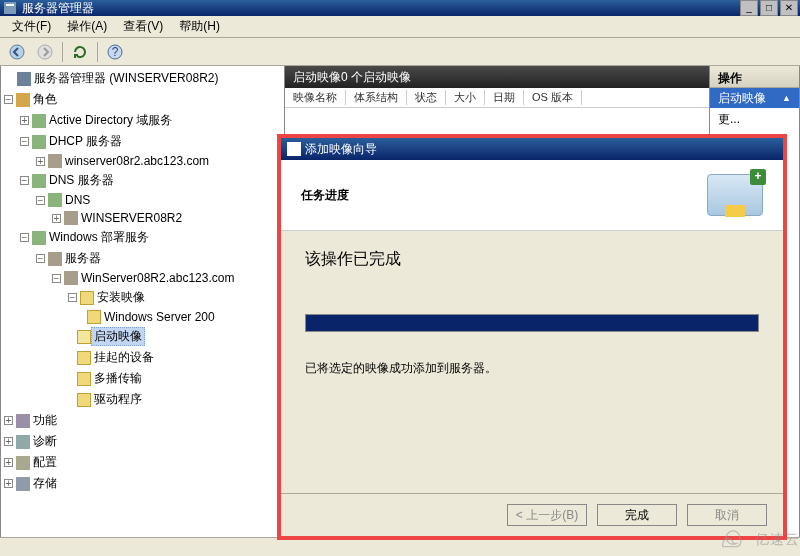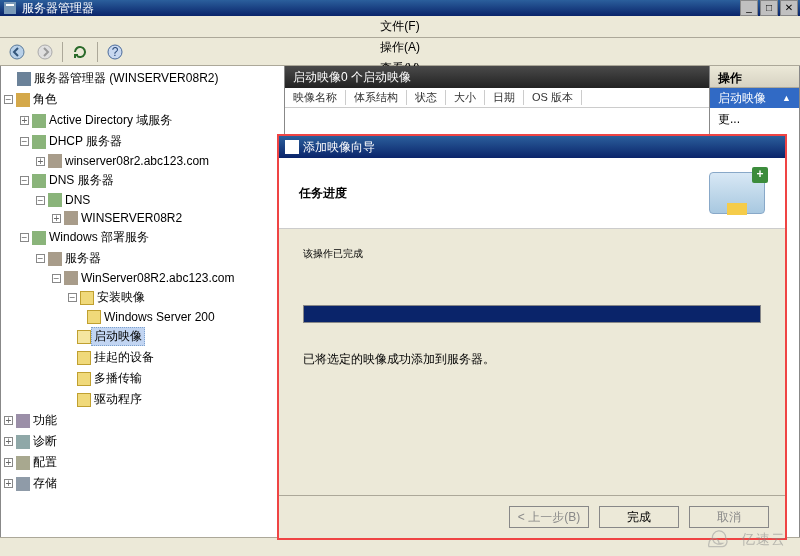--- a/index.html
+++ b/index.html
@@ -4,21 +4,21 @@
   <style>
     * { margin: 0; padding: 0; box-sizing: border-box; font-family: "Microsoft YaHei", "SimSun", Tahoma, sans-serif; font-size: 12px; }
     body { background: #fff; width: 800px; height: 556px; overflow: hidden; position: relative; }
     
     .main-titlebar { background: linear-gradient(#2b5f9c, #0a246a); color: #fff; height: 16px; display: flex; align-items: center; padding: 0 2px; }
     .main-titlebar .icon { width: 16px; height: 16px; margin-right: 4px; }
     .main-titlebar .title { flex: 1; font-size: 12px; }
     .window-controls { display: flex; gap: 2px; }
     .window-controls button { width: 18px; height: 16px; background: #c0c0c0; border: 1px solid #888; font-size: 10px; line-height: 12px; cursor: pointer; }
     
-    .menubar { background: #ece9d8; height: 22px; display: flex; align-items: center; padding: 0 4px; border-bottom: 1px solid #aca899; flex-direction: column; }
+    .menubar { background: #ece9d8; height: 22px; display: flex; align-items: center; padding: 0 4px; border-bottom: 1px solid #aca899; }
     .menubar span { padding: 2px 8px; cursor: pointer; }
     
     .toolbar { background: #ece9d8; height: 28px; display: flex; align-items: center; padding: 0 6px; border-bottom: 1px solid #aca899; gap: 6px; }
     .toolbar .tb-btn { width: 22px; height: 22px; border: 1px solid transparent; display: flex; align-items: center; justify-content: center; cursor: pointer; }
     .toolbar .sep { width: 1px; height: 20px; background: #aca899; }
     
     .content { display: flex; height: 472px; }
     .tree-pane { width: 285px; background: #fff; border: 1px solid #888; border-top: none; overflow: auto; padding: 2px 0; }
     .middle-pane { flex: 1; background: #fff; border: 1px solid #888; border-left: none; border-top: none; position: relative; }
     .right-pane { width: 90px; background: #fff; border: 1px solid #888; border-left: none; border-top: none; }
@@ -35,39 +35,39 @@
     .tree-toggle { width: 16px; text-align: center; font-size: 10px; color: #666; cursor: pointer; border: 1px solid #888; width: 9px; height: 9px; line-height: 7px; margin: 0 3px; background: #fff; }
     .tree-spacer { width: 16px; display: inline-block; }
     .tree-label { padding: 1px 3px; cursor: pointer; display: flex; align-items: center; gap: 3px; }
     .tree-label.selected { background: #c2d5f2; border: 1px dotted #7da2ce; padding: 0 2px; }
     .node-icon { width: 14px; height: 14px; display: inline-block; }
     .i-server { background: #6b8299; } .i-role { background: #d4a84a; }
     .i-svc { background: #8ab47a; } .i-host { background: #a89c8a; }
     .i-folder { background: #f0d97a; border: 1px solid #c0a030; } .i-folder-open { background: #f5e6a0; border: 1px solid #c0a030; }
     .i-fn { background: #9b8fa8; } .i-diag { background: #8fa8a8; } .i-cfg { background: #a8a88f; } .i-store { background: #8f9ba8; }
     
-    .dialog { position: absolute; left: 277px; top: 134px; width: 510px; height: 406px; background: #ece9d8; border: 2px solid #ef4444; z-index: 100; display: flex; flex-direction: column; }
+    .dialog { position: absolute; left: 277px; top: 134px; width: 510px; height: 406px; background: #ece9d8; border: 4px solid #ef4444; z-index: 100; display: flex; flex-direction: column; }
     .dialog-title { background: linear-gradient(#2b5f9c, #0a246a); color: #fff; height: 22px; display: flex; align-items: center; padding: 0 6px; font-size: 12px; }
     .dialog-title .icon { width: 14px; height: 14px; margin-right: 4px; background: #fff; }
     .dialog-header { background: #fff; padding: 14px 20px; display: flex; align-items: center; justify-content: space-between; border-bottom: 1px solid #ccc; }
     .dialog-header h3 { font-size: 12px; font-weight: bold; }
     .progress-icon { width: 56px; height: 42px; background: linear-gradient(#d8e8f5, #a8c8e0); border: 1px solid #88a8c8; border-radius: 4px; position: relative; }
     .progress-icon::after { content: ""; position: absolute; bottom: -2px; left: 50%; transform: translateX(-50%); width: 20px; height: 12px; background: #f5cc4a; }
     .progress-icon::before { content: "+"; position: absolute; top: -6px; right: -4px; background: #3c8c3c; color: #fff; width: 16px; height: 16px; border-radius: 2px; text-align: center; line-height: 14px; font-weight: bold; }
     .dialog-body { flex: 1; padding: 18px 24px; background: #ece9d8; }
-    .msg-complete { font-size: 10px; margin-bottom: 44px; }
+    .msg-complete { font-size: 16px; margin-bottom: 44px; }
     .progress-bar { width: 100%; height: 18px; background: #fff; border: 1px solid #888; }
     .progress-fill { width: 100%; height: 100%; background: #0a246a; }
     .msg-detail { margin-top: 28px; font-size: 12px; }
     .dialog-footer { display: flex; justify-content: flex-end; gap: 10px; padding: 10px 16px; border-top: 1px solid #aca899; background: #ece9d8; }
     .dialog-footer button { width: 80px; height: 22px; background: #ece9d8; border: 1px solid #888; cursor: pointer; }
     .dialog-footer button:disabled { color: #888; }
     
     .statusbar { position: absolute; bottom: 0; left: 0; right: 0; height: 19px; background: #ece9d8; border-top: 1px solid #aca899; }
-    .watermark { position: absolute; bottom: 6px; right: 14px; opacity: 0.55; display: flex; align-items: center; gap: 5px; z-index: 200; }
+    .watermark { position: absolute; bottom: 6px; right: 0; opacity: 0.55; display: flex; align-items: center; gap: 5px; z-index: 200; }
     .watermark svg { width: 34px; height: 20px; }
     .watermark-text { color: #888; font-size: 14px; font-weight: 500; letter-spacing: 1px; }
     .arrow-r { font-size: 9px; }
   </style>
 </head>
 <body>
 
 <div class="main-titlebar">
   <span class="icon">
     <svg viewBox="0 0 16 16">

